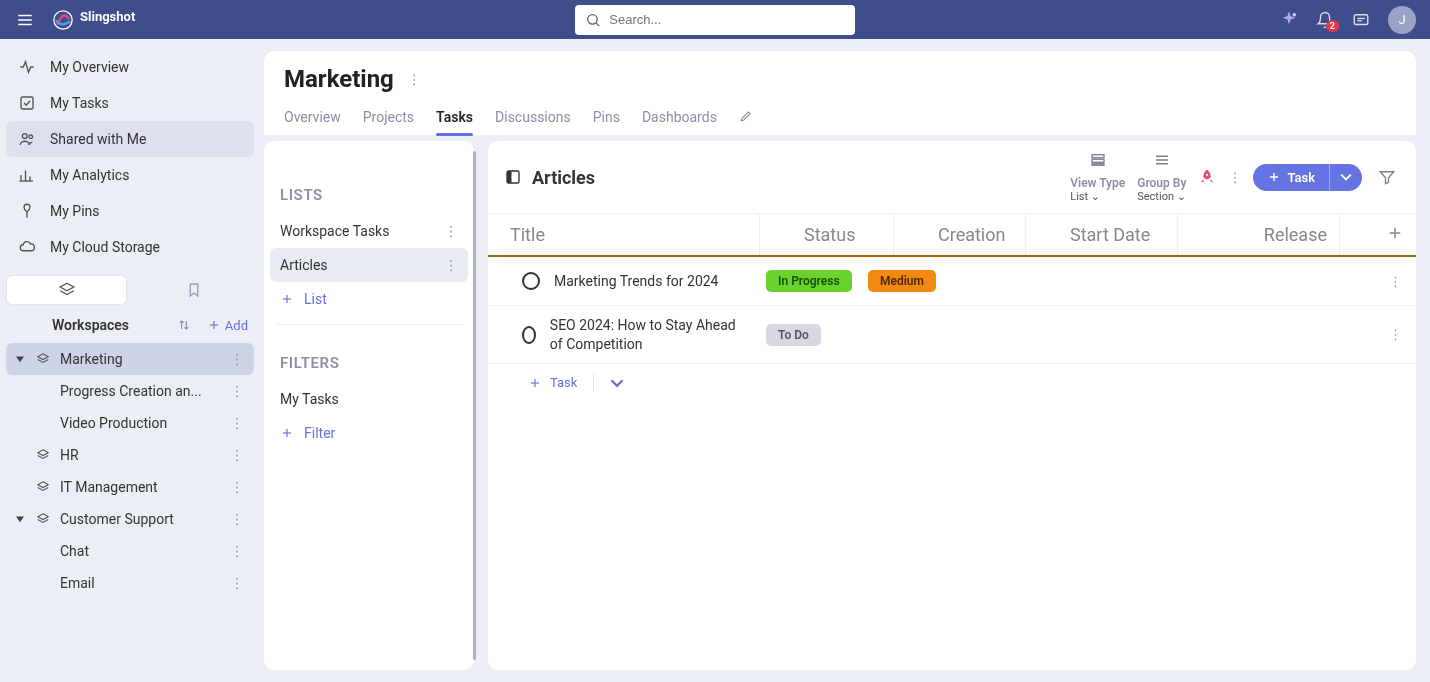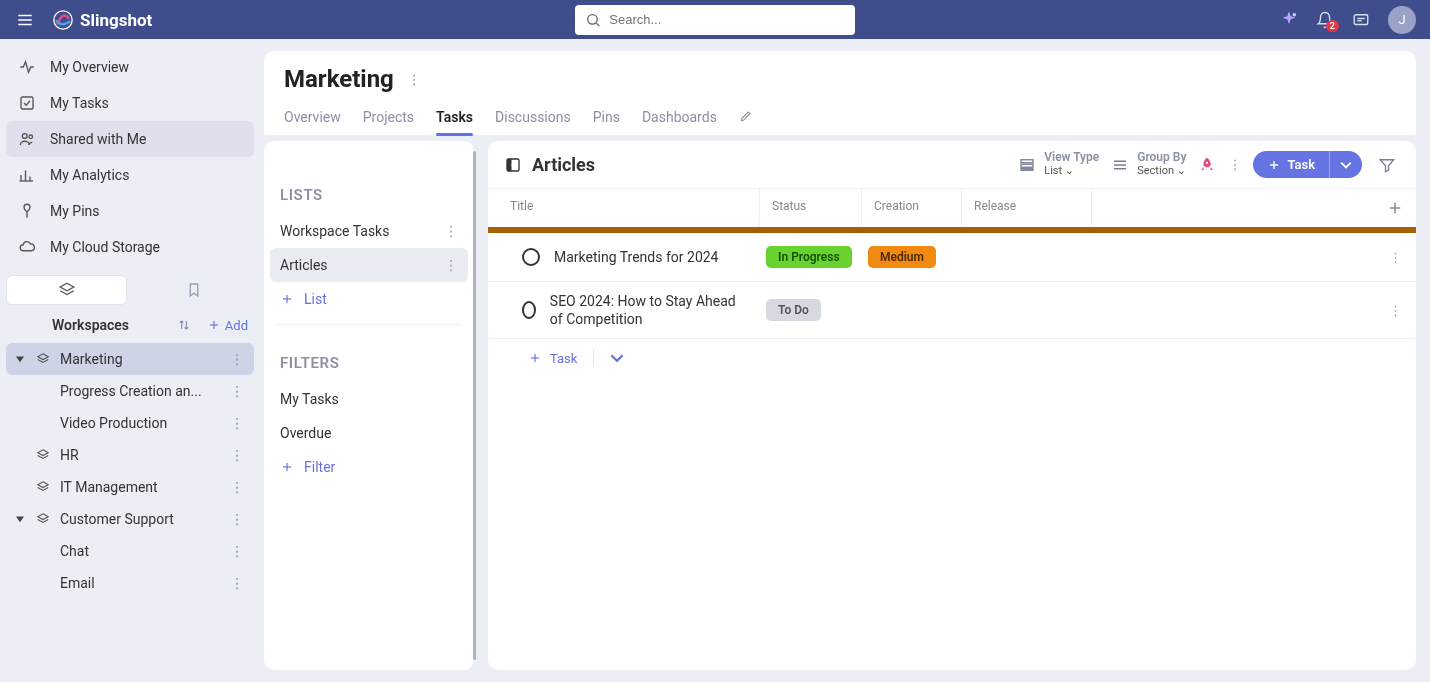--- a/index.html
+++ b/index.html
@@ -1,21 +1,21 @@
 <!DOCTYPE html>
 <html><head>
 <meta charset="utf-8">
 <style>
   * { box-sizing: border-box; margin: 0; padding: 0; }
   body { font-family: -apple-system, BlinkMacSystemFont, 'Segoe UI', Roboto, sans-serif; font-size: 13px; color: #333; background: #eceef5; width: 1430px; height: 682px; overflow: hidden; }
   
   
   .topbar { height: 39px; background: #3f4d8c; display: flex; align-items: center; padding: 0 14px; gap: 10px; }
   .hamburger { width: 22px; height: 22px; color: #fff; display:flex; align-items:center; justify-content:center; cursor:pointer;}
-  .brand { display: flex; align-items:center; gap:6px; color:#fff; font-weight:700; font-size:17px; margin-left:6px;}
+  .brand { display: flex; gap:6px; color:#fff; font-weight:700; font-size:13px; margin-left:6px;}
   .brand-icon { width:22px; height:22px; }
   .search-wrap { margin-left:auto; margin-right:auto; position:absolute; left:50%; transform:translateX(-50%);}
   .search { width: 280px; height: 30px; border-radius:4px; background:#fff; display:flex; align-items:center; padding:0 10px; gap:8px;}
   .search input { border:none; outline:none; width:100%; font-size:13px; background:transparent;}
   .top-icons { margin-left:auto; display:flex; align-items:center; gap:18px; color:#d9def1;}
   .avatar { width:28px; height:28px; border-radius:50%; background:#9aa3c7; display:flex; align-items:center; justify-content:center; color:#fff; font-size:13px; }
   .bell-wrap{position:relative;}
   .badge{position:absolute; bottom:-3px; right:-5px; background:#e3374a; color:#fff; font-size:9px; border-radius:7px; padding:1px 4px; font-weight:600;}
   
   
@@ -58,37 +58,37 @@
   .panel-label{ color:#8b90a6; font-size:15px; letter-spacing:.6px; font-weight:600; padding:0 10px 10px 10px;margin-top:29px;}
   .panel-divider{height:1px; background:#eceef5; margin:8px 6px;}
   .list-item{ display:flex; align-items:center; justify-content:space-between; padding:9px 10px; border-radius:6px; cursor:pointer; font-size:14px;}
   .list-item.selected{ background:#e9ebf3;}
   .add-row{ display:flex; align-items:center; gap:10px; padding:9px 10px; color:#6673d8; cursor:pointer; font-size:14px;}
   
   .tasks-panel{ flex:1; background:#fff; border-radius:10px; display:flex; flex-direction:column; overflow:hidden;}
   .tasks-head{ display:flex; align-items:center; padding:10px 16px; gap:12px; border-bottom:1px solid #edeff5;}
   .list-title{ font-size:18px; font-weight:700; display:flex; align-items:center; gap:10px;}
   .flex-spacer{ flex:1;}
-  .head-ctrl{ display:flex; align-items:center; gap:8px; color:#7a7f96; font-size:12px; cursor:pointer;}
+  .head-ctrl{ display:flex; align-items:center; gap:8px; color:#7a7f96; font-size:12px; cursor:pointer;flex-direction:column;}
   .head-ctrl .stack{ display:flex; flex-direction:column; line-height:1.15;}
   .head-ctrl .stack .top{ color:#8b90a6; font-weight:600; font-size:12px;}
   .head-ctrl .stack .bot{ color:#555; font-size:11px;}
   .rocket{ color:#e54787;}
   .newtask-btn{ display:flex; align-items:stretch; background:#6673e2; color:#fff; border-radius:18px; overflow:hidden; cursor:pointer;}
   .newtask-btn .main-b{display:flex; align-items:center; gap:6px; padding:6px 14px; font-weight:600; font-size:13px;}
   .newtask-btn .drop-b{display:flex; align-items:center; padding:0 10px; border-left:1px solid rgba(255,255,255,.35);}
   .filter-ic{ color:#7a7f96; cursor:pointer; padding:4px;}
   
-  .grid-head{ display:flex; border-bottom:6px solid #a16207; color:#888; font-size:12px;}
+  .grid-head{ display:flex; border-bottom:2px solid #a16207; color:#888; font-size:18px;gap:32px;}
   .col{ padding:10px 12px; border-right:1px solid #edeff5;}
   .col.title{ flex:0 0 272px; border-right:1px solid #edeff5; padding-left:22px;}
   .col.status{ flex:0 0 102px;}
   .col.priority{ flex:0 0 100px;}
   .col.start{ flex:0 0 120px;}
-  .col.release{ flex:0 0 130px;}
+  .col.release{ flex:0 0 130px;text-align:right;}
   .col.end{ flex:1; display:flex; justify-content:flex-end; border-right:none;}
   
   .row{ display:flex; align-items:center; border-bottom:1px solid #edeff5; min-height:49px;}
   .row .title-cell{ flex:0 0 272px; display:flex; align-items:center; gap:14px; padding:10px 12px 10px 34px; font-size:14px; color:#333;}
   .row .status-cell{ flex:0 0 102px; padding:0 6px;}
   .row .priority-cell{ flex:0 0 100px; padding:0 6px;}
   .row .rest{ flex:1;}
   .row .more-cell{ padding:0 14px; color:#999;}
   .chip{ display:inline-flex; align-items:center; justify-content:center; border-radius:5px; font-size:12px; font-weight:600; padding:4px 12px; color:#333;}
   .chip.green{ background:#6ad22f; color:#145200;}
@@ -348,23 +348,20 @@
               <line x1="12" y1="5" x2="12" y2="19"></line>
               <line x1="5" y1="12" x2="19" y2="12"></line>
             </svg>
           <span>List</span>
         </div>
         <div class="panel-divider"></div>
         <div class="panel-label">FILTERS</div>
         <div class="list-item">
             <span>My Tasks</span>
           </div>
-        <div class="list-item">
-            <span>Overdue</span>
-          </div>
         <div class="add-row">
           <svg class="ico-sm" viewBox="0 0 24 24" fill="none" stroke="#6673d8" stroke-width="2">
               <line x1="12" y1="5" x2="12" y2="19"></line>
               <line x1="5" y1="12" x2="19" y2="12"></line>
             </svg>
           <span>Filter</span>
         </div>
       </div>
 
       <div class="tasks-panel">
@@ -427,20 +424,21 @@
               <svg class="ico" viewBox="0 0 24 24" fill="none" stroke="currentColor" stroke-width="1.8">
                 <polygon points="3 5 21 5 14 13 14 19 10 21 10 13 3 5"></polygon>
               </svg>
             </div>
         </div>
 
         <div class="grid-head">
           <div class="col title">Title</div>
           <div class="col status">Status</div>
           <div class="col priority">Creation</div>
+          <div class="col start">Start Date</div>
           <div class="col release">Release</div>
           <div class="col end">
               <svg class="ico" viewBox="0 0 24 24" fill="none" stroke="#888" stroke-width="2">
                 <line x1="12" y1="5" x2="12" y2="19"></line>
                 <line x1="5" y1="12" x2="19" y2="12"></line>
               </svg>
             </div>
         </div>
 
         <div class="row">

